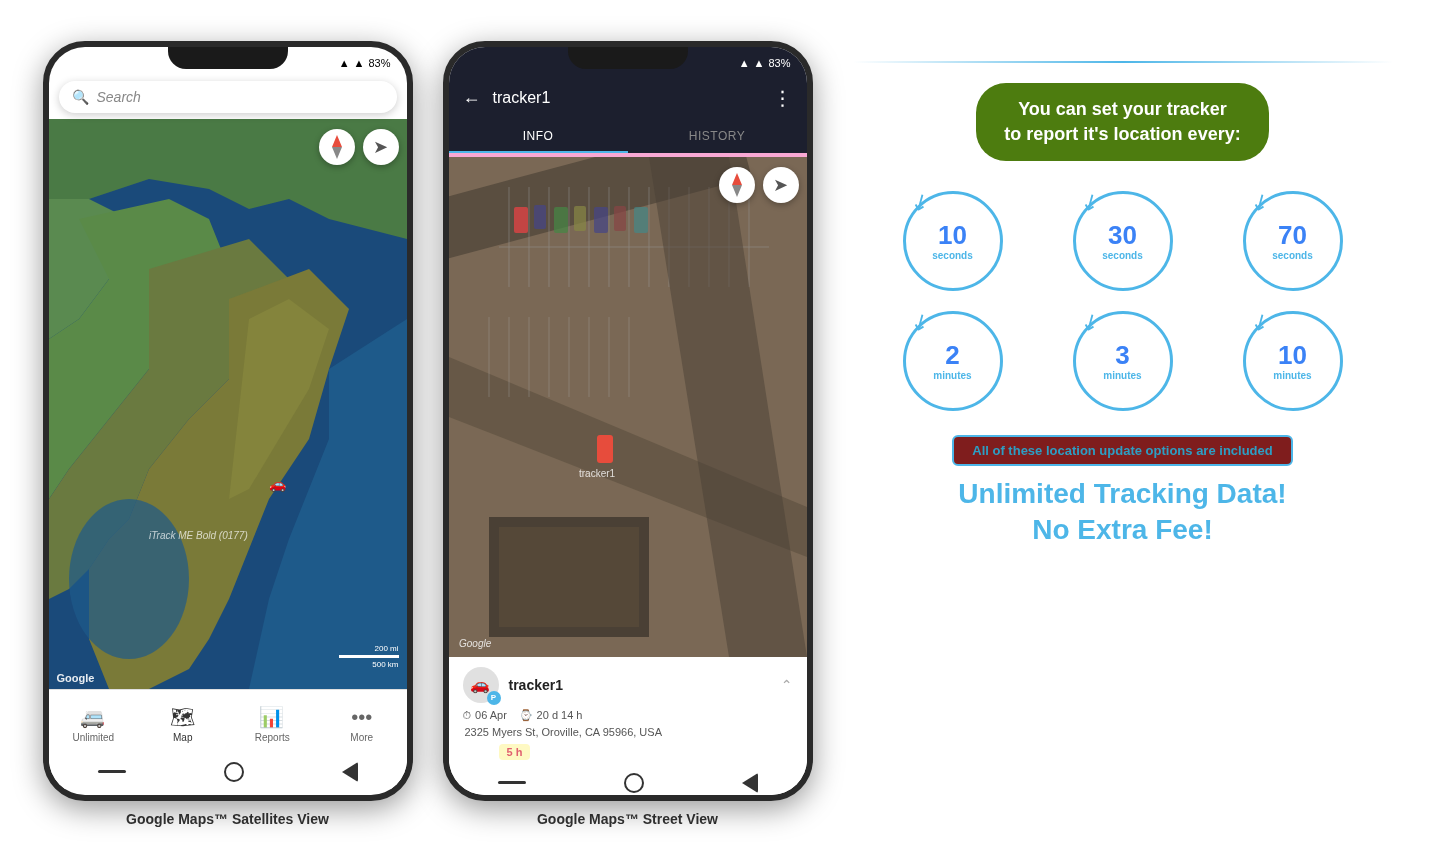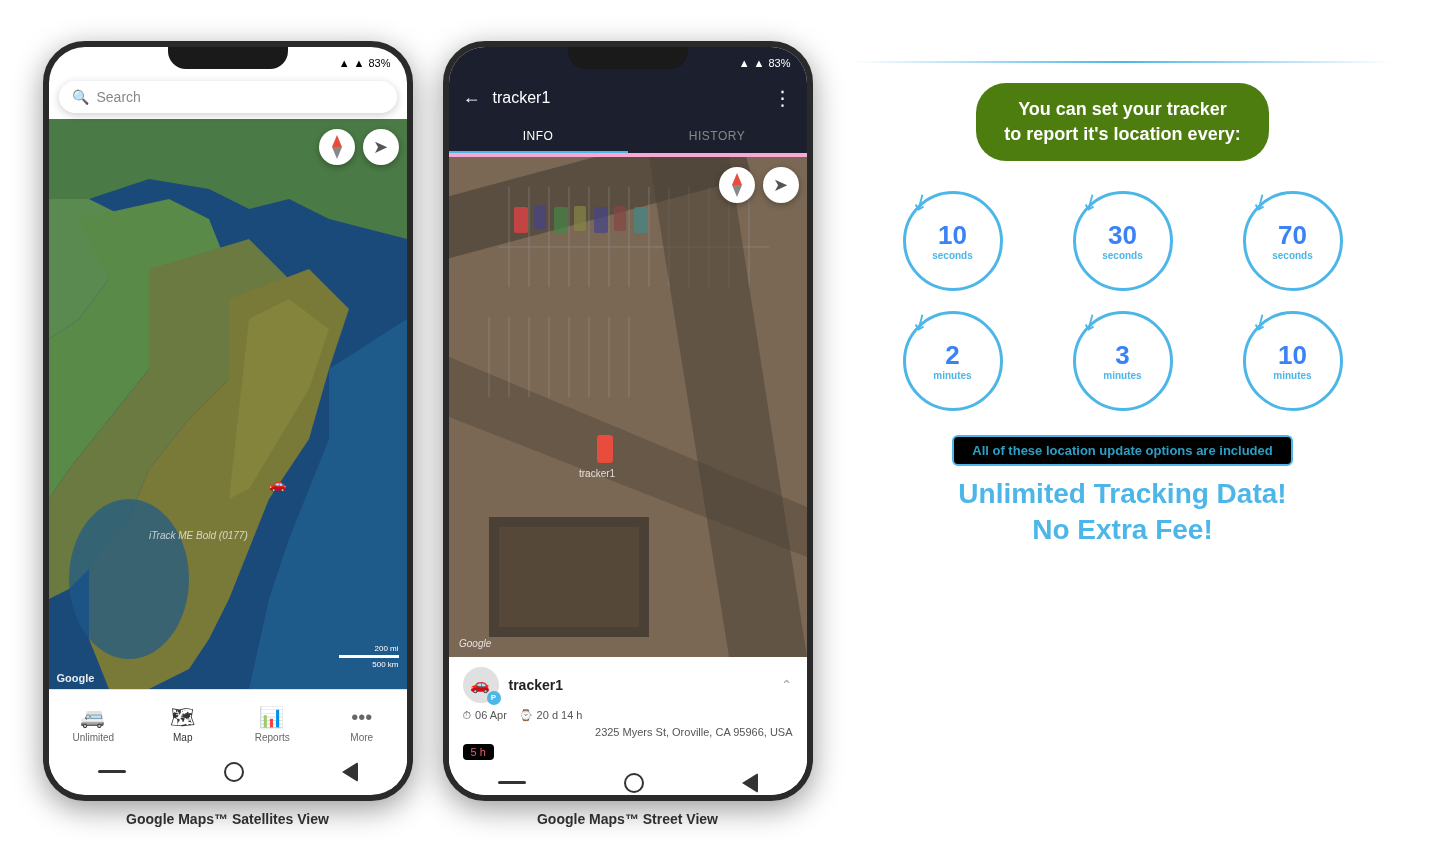--- a/index.html
+++ b/index.html
@@ -101,20 +101,21 @@
     }
     .search-icon-circle {
       width: 16px;
       height: 16px;
       color: #555;
       font-size: 14px;
     }
     .search-text {
       color: #888;
       font-size: 14px;
+      font-style: italic;
     }
 
     .map-satellite {
       width: 100%;
       height: 570px;
       background: linear-gradient(135deg, #4a7c59 0%, #3d6b4f 20%, #2d5a3d 40%, #1a4a6b 60%, #0d3554 80%, #071f3a 100%);
       position: relative;
       overflow: hidden;
     }
 
@@ -354,31 +355,31 @@
     .info-detail-item {
       display: flex;
       align-items: center;
       gap: 4px;
     }
     .info-address {
       font-size: 11px;
       color: #555;
       margin-top: 4px;
       padding-left: 2px;
-      text-align: right;
     }
     .time-badge {
-      background: #000000;
+      background: #fef9c3;
       color: #e06070;
       border-radius: 4px;
       padding: 2px 8px;
       font-size: 11px;
-      font-weight: normal;
+      font-weight: bold;
       margin-top: 6px;
       display: inline-block;
+      margin-left: 36px;
     }
 
     
     .info-section {
       flex: 1;
       display: flex;
       flex-direction: column;
       align-items: center;
       padding: 20px 10px 10px;
       max-width: 560px;
@@ -468,21 +469,21 @@
       display: block;
     }
 
     
     .unlimited-banner-wrapper {
       text-align: center;
       width: 100%;
     }
 
     .included-badge {
-      background: #000000;
+      background: #7f1d1d;
       border: 2px solid #4db6e8;
       border-radius: 6px;
       padding: 6px 18px;
       color: #2d9ec4;
       font-size: 13px;
       font-weight: 600;
       display: inline-block;
       margin-bottom: 10px;
     }
 

